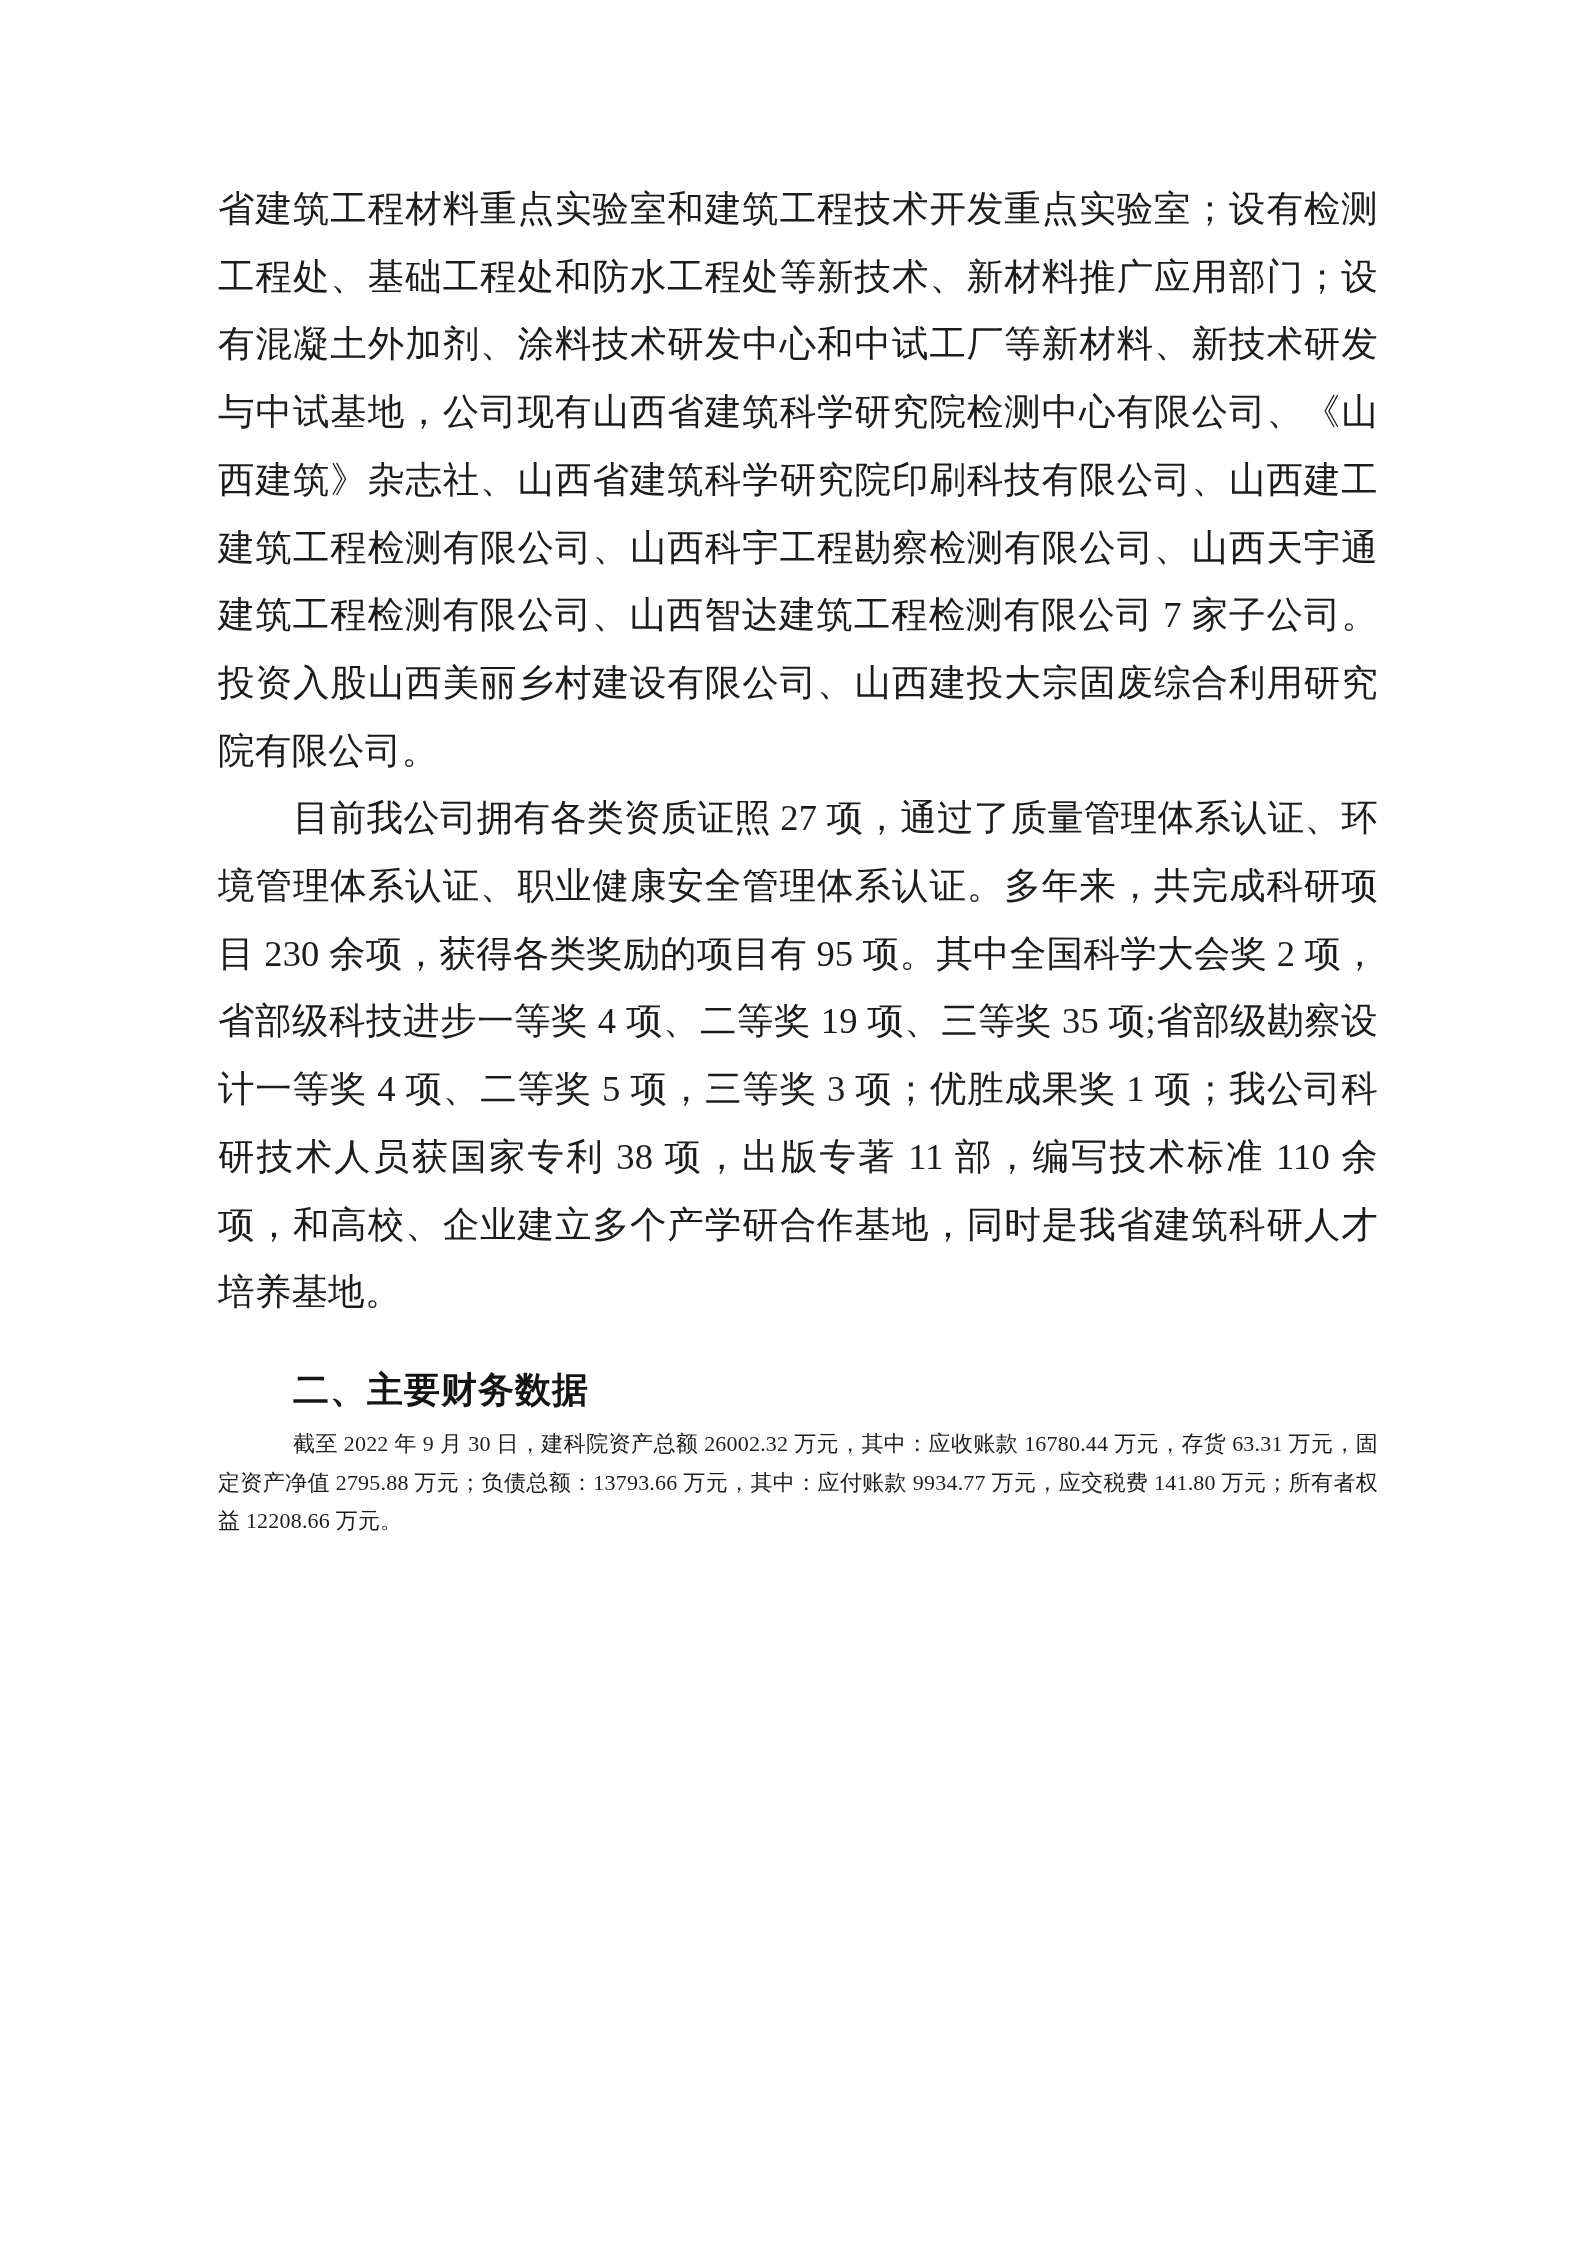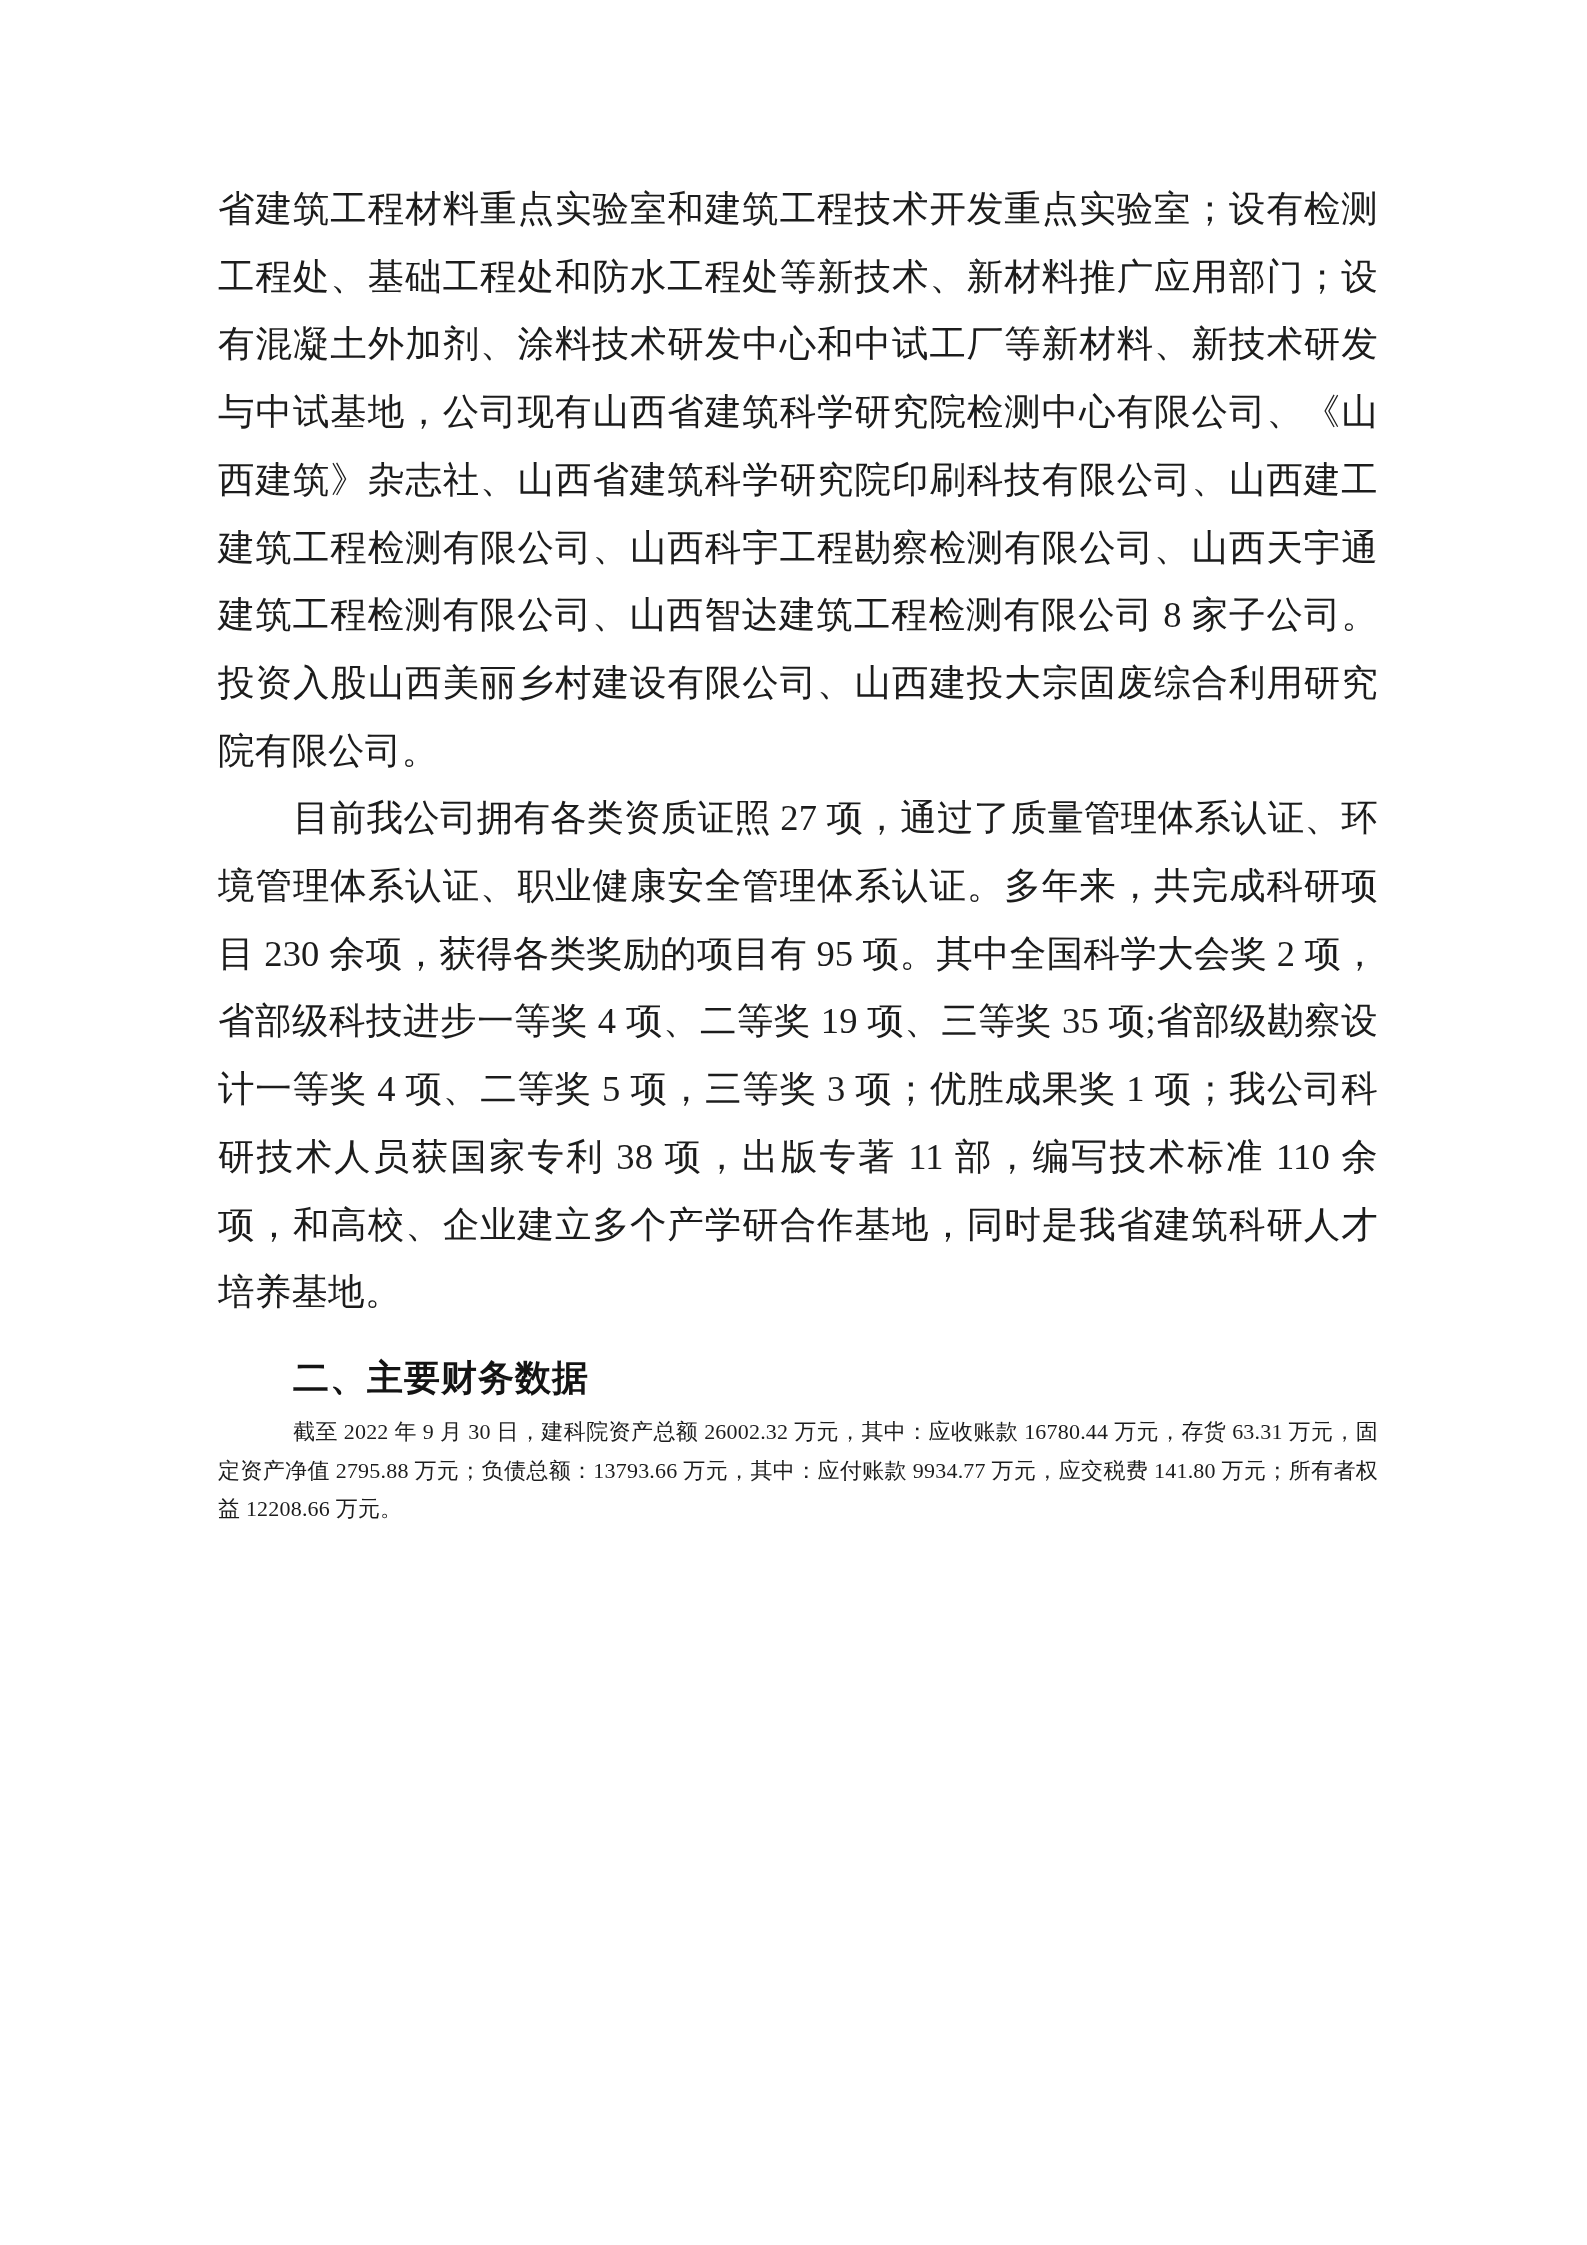--- a/index.html
+++ b/index.html
@@ -31,40 +31,40 @@
     line-height: 1.855;
     text-align: justify;
     text-justify: inter-ideograph;
     letter-spacing: 0.2px;
     color: #1c1c1c;
   }
   p.para.indent {
     text-indent: 75px;
   }
   h2.section-heading {
-    margin: 28px 0 10px 0;
+    margin: 40px 0 10px 0;
     font-size: 36px;
     font-weight: bold;
     font-family: "Liberation Sans", "DejaVu Sans", sans-serif;
     letter-spacing: 1px;
     text-indent: 75px;
     color: #141414;
   }
   p.para.finance {
     font-size: 22px;
     line-height: 1.76;
   }
 </style>
 </head>
 <body>
 
 <div class="page">
   <div class="doc-body">
 
-    <p class="para">省建筑工程材料重点实验室和建筑工程技术开发重点实验室；设有检测工程处、基础工程处和防水工程处等新技术、新材料推广应用部门；设有混凝土外加剂、涂料技术研发中心和中试工厂等新材料、新技术研发与中试基地，公司现有山西省建筑科学研究院检测中心有限公司、《山西建筑》杂志社、山西省建筑科学研究院印刷科技有限公司、山西建工建筑工程检测有限公司、山西科宇工程勘察检测有限公司、山西天宇通建筑工程检测有限公司、山西智达建筑工程检测有限公司 8 家子公司。投资入股山西美丽乡村建设有限公司、山西建投大宗固废综合利用研究院有限公司。</p>
+    <p class="para">省建筑工程材料重点实验室和建筑工程技术开发重点实验室；设有检测工程处、基础工程处和防水工程处等新技术、新材料推广应用部门；设有混凝土外加剂、涂料技术研发中心和中试工厂等新材料、新技术研发与中试基地，公司现有山西省建筑科学研究院检测中心有限公司、《山西建筑》杂志社、山西省建筑科学研究院印刷科技有限公司、山西建工建筑工程检测有限公司、山西科宇工程勘察检测有限公司、山西天宇通建筑工程检测有限公司、山西智达建筑工程检测有限公司 7 家子公司。投资入股山西美丽乡村建设有限公司、山西建投大宗固废综合利用研究院有限公司。</p>
 
     <p class="para indent">目前我公司拥有各类资质证照 27 项，通过了质量管理体系认证、环境管理体系认证、职业健康安全管理体系认证。多年来，共完成科研项目 230 余项，获得各类奖励的项目有 95 项。其中全国科学大会奖 2 项，省部级科技进步一等奖 4 项、二等奖 19 项、三等奖 35 项;省部级勘察设计一等奖 4 项、二等奖 5 项，三等奖 3 项；优胜成果奖 1 项；我公司科研技术人员获国家专利 38 项，出版专著 11 部，编写技术标准 110 余项，和高校、企业建立多个产学研合作基地，同时是我省建筑科研人才培养基地。</p>
 
     <h2 class="section-heading">二、主要财务数据</h2>
 
     <p class="para indent finance">截至 2022 年 9 月 30 日，建科院资产总额 26002.32 万元，其中：应收账款 16780.44 万元，存货 63.31 万元，固定资产净值 2795.88 万元；负债总额：13793.66 万元，其中：应付账款 9934.77 万元，应交税费 141.80 万元；所有者权益 12208.66 万元。</p>
 
   </div>
 </div>
 

